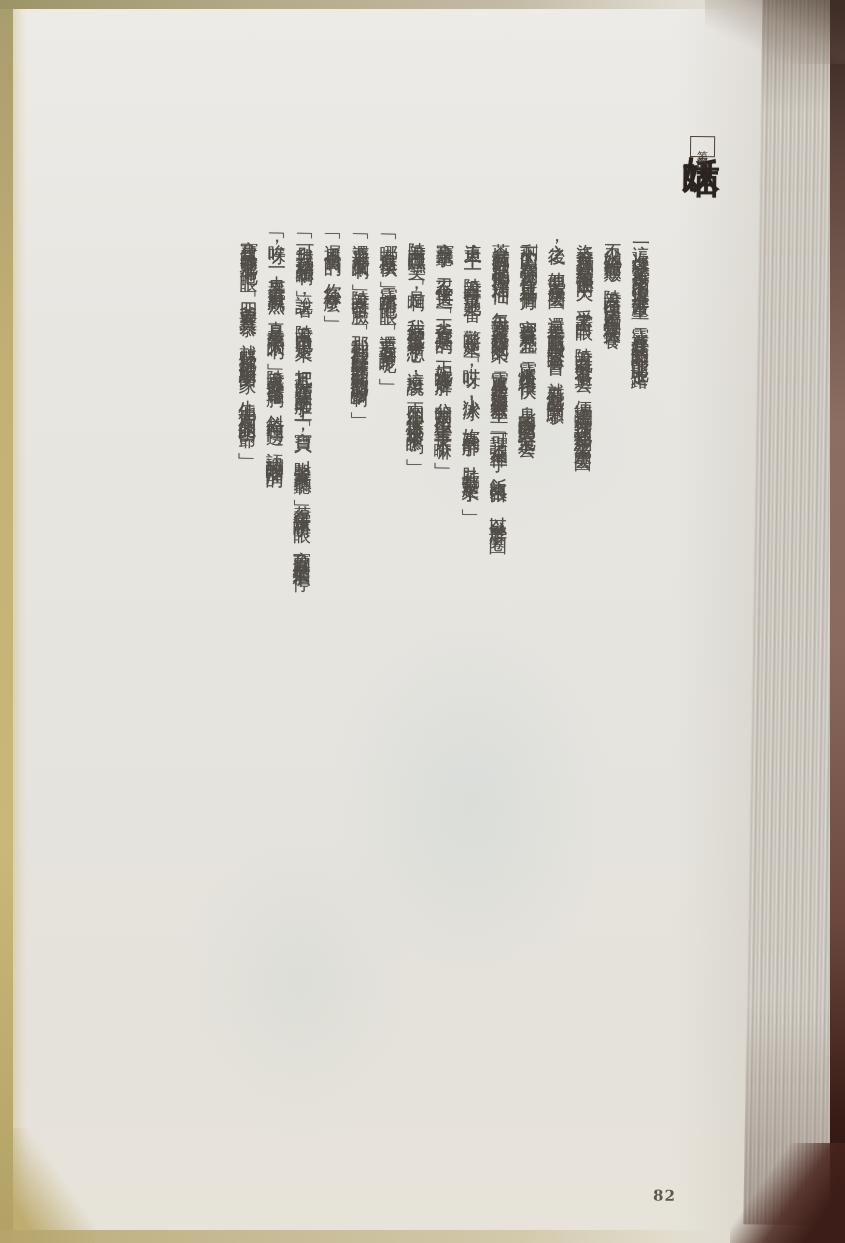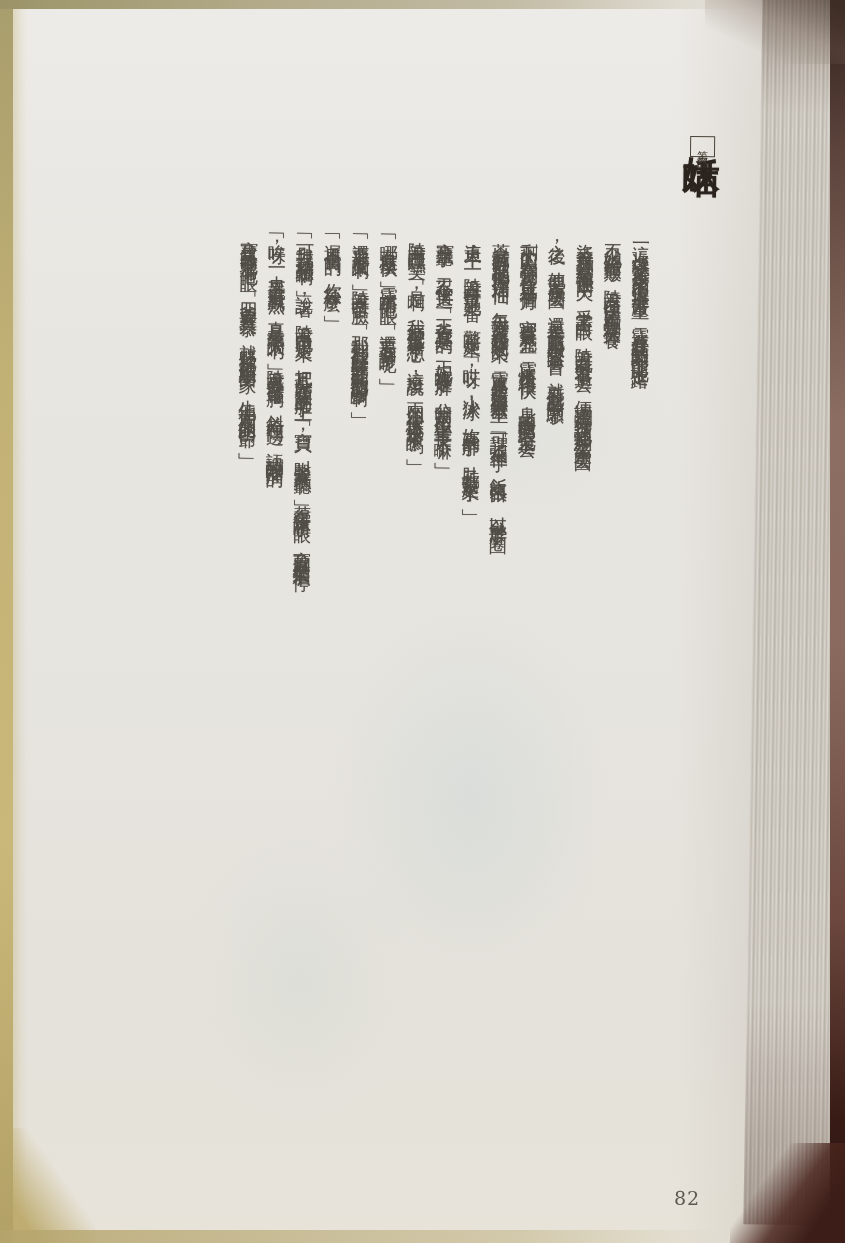--- a/index.html
+++ b/index.html
@@ -50,21 +50,21 @@
     border:1.5px solid #4a4237;
     writing-mode:vertical-rl;font-size:11px;letter-spacing:3px;color:#3d362d;line-height:17px;
   }
   .text-columns{
     position:absolute;top:186px;right:190px;height:925px;
     writing-mode:vertical-rl;
     font-size:18px;letter-spacing:3.4px;line-height:28px;
     color:#514d47;text-shadow:0 0 .7px rgba(81,77,71,.55);
   }
   .text-columns p{margin:0;text-indent:43px;}
-  .page-number{position:absolute;left:684px;top:1185px;font-size:19px;letter-spacing:1px;color:#5c584f;}
+  .page-number{position:absolute;left:663px;top:1185px;font-size:15px;letter-spacing:1px;color:#5c584f;font-weight:bold;}
 </style>
 </head>
 <body>
 
 <div class="photo">
 
   <div class="page-stack"></div>
   <div class="cover-sliver"></div>
   <div class="corner-tr"></div>
   <div class="corner-br"></div>

